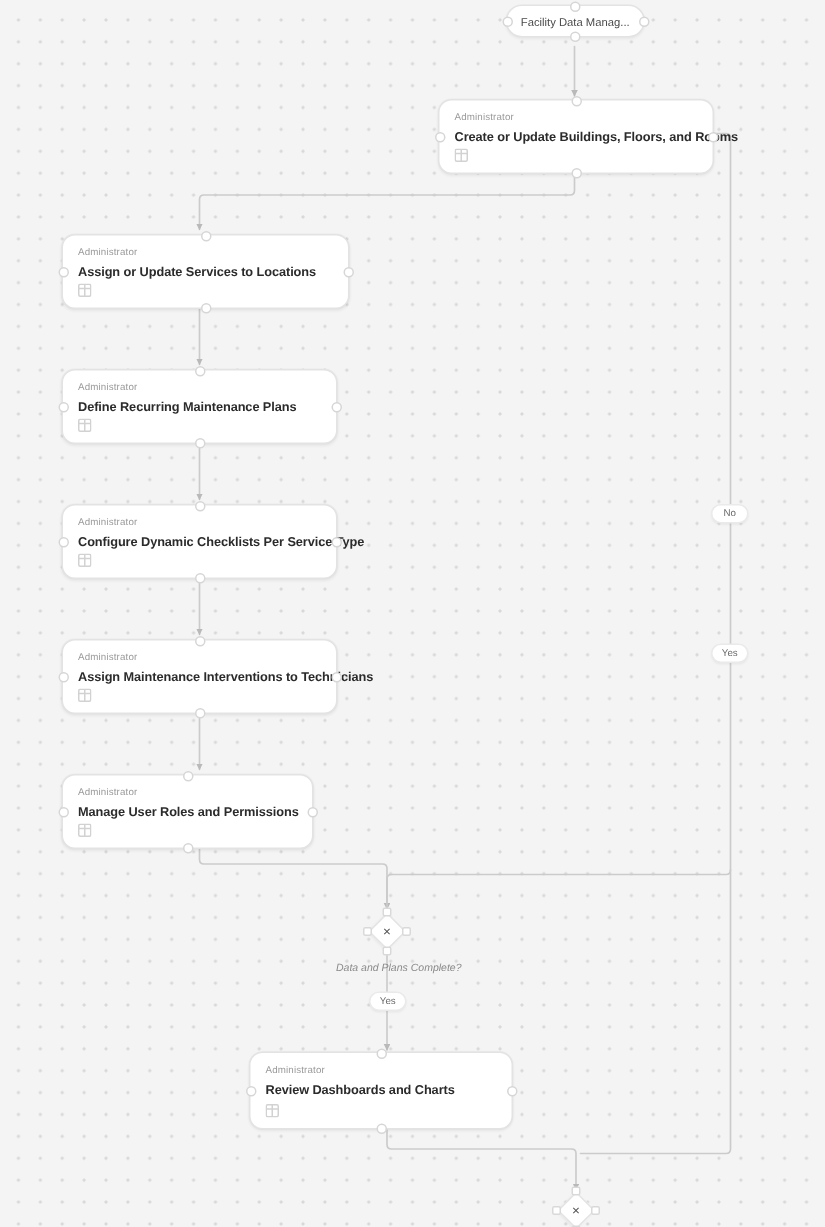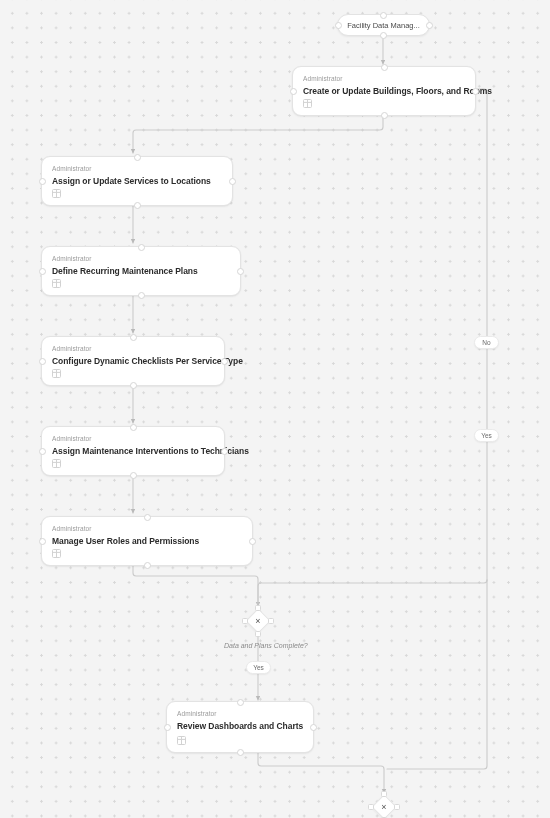--- a/index.html
+++ b/index.html
@@ -136,21 +136,21 @@
       <path d="M133,566 L133,573 Q133,576 136,576 L255,576 Q258,576 258,579 L258,606"></path>
 
       <path d="M258,634 L258,700" marker-end="url(#arrow)"></path>
 
       <path d="M258,753 L258,763 Q258,766 261,766 L381,766 Q384,766 384,769 L384,793" marker-end="url(#arrow)"></path>
 
       <path d="M487,580 L487,766 Q487,769 484,769 L387,769"></path>
     </g>
   </svg>
 
-  <div class="startnode" style="left:337px;top:14px;width:93px;height:22px;">
+  <div class="startnode" style="left:337px;top:3px;width:93px;height:22px;">
     <span class="port l"></span>
     <span class="port r"></span>
     <span class="port t"></span>
     <span class="port b"></span>
     <span>Facility Data Manag...</span>
   </div>
 
   <div class="node" style="left:292px;top:66px;width:184px;height:50px;">
     <span class="role">Administrator</span>
     <span class="title">Create or Update Buildings, Floors, and Rooms</span>
@@ -176,21 +176,21 @@
           <line x1="0.5" y1="3.4" x2="8.5" y2="3.4" stroke="#d2d2d2"></line>
           <line x1="4.5" y1="0.5" x2="4.5" y2="8.5" stroke="#d2d2d2"></line>
         </svg>
     </span>
     <span class="port t"></span>
     <span class="port b"></span>
     <span class="port l"></span>
     <span class="port r"></span>
   </div>
 
-  <div class="node" style="left:41px;top:246px;width:200px;height:50px;">
+  <div class="node" style="left:41px;top:246px;width:184px;height:50px;">
     <span class="role">Administrator</span>
     <span class="title">Define Recurring Maintenance Plans</span>
     <span class="formicon">
       <svg width="9" height="9" viewBox="0 0 9 9">
           <rect x="0.5" y="0.5" width="8" height="8" rx="1" fill="none" stroke="#d2d2d2"></rect>
           <line x1="0.5" y1="3.4" x2="8.5" y2="3.4" stroke="#d2d2d2"></line>
           <line x1="4.5" y1="0.5" x2="4.5" y2="8.5" stroke="#d2d2d2"></line>
         </svg>
     </span>
     <span class="port t"></span>
@@ -224,21 +224,21 @@
           <line x1="0.5" y1="3.4" x2="8.5" y2="3.4" stroke="#d2d2d2"></line>
           <line x1="4.5" y1="0.5" x2="4.5" y2="8.5" stroke="#d2d2d2"></line>
         </svg>
     </span>
     <span class="port t"></span>
     <span class="port b"></span>
     <span class="port l"></span>
     <span class="port r"></span>
   </div>
 
-  <div class="node" style="left:41px;top:516px;width:212px;height:50px;">
+  <div class="node" style="left:41px;top:516px;width:168px;height:50px;">
     <span class="role">Administrator</span>
     <span class="title">Manage User Roles and Permissions</span>
     <span class="formicon">
       <svg width="9" height="9" viewBox="0 0 9 9">
           <rect x="0.5" y="0.5" width="8" height="8" rx="1" fill="none" stroke="#d2d2d2"></rect>
           <line x1="0.5" y1="3.4" x2="8.5" y2="3.4" stroke="#d2d2d2"></line>
           <line x1="4.5" y1="0.5" x2="4.5" y2="8.5" stroke="#d2d2d2"></line>
         </svg>
     </span>
     <span class="port t"></span>
@@ -251,21 +251,21 @@
     <span class="dia"></span>
     <span class="xmark">×</span>
     <span class="gport t"></span>
     <span class="gport b"></span>
     <span class="gport l"></span>
     <span class="gport r"></span>
   </div>
   <div class="qlabel" style="left:224px;top:642px;">Data and Plans Complete?</div>
   <div class="pill" style="left:246px;top:661px;">Yes</div>
 
-  <div class="node" style="left:166px;top:701px;width:148px;height:52px;">
+  <div class="node" style="left:166px;top:701px;width:176px;height:52px;">
     <span class="role">Administrator</span>
     <span class="title">Review Dashboards and Charts</span>
     <span class="formicon">
       <svg width="9" height="9" viewBox="0 0 9 9">
           <rect x="0.5" y="0.5" width="8" height="8" rx="1" fill="none" stroke="#d2d2d2"></rect>
           <line x1="0.5" y1="3.4" x2="8.5" y2="3.4" stroke="#d2d2d2"></line>
           <line x1="4.5" y1="0.5" x2="4.5" y2="8.5" stroke="#d2d2d2"></line>
         </svg>
     </span>
     <span class="port t"></span>

